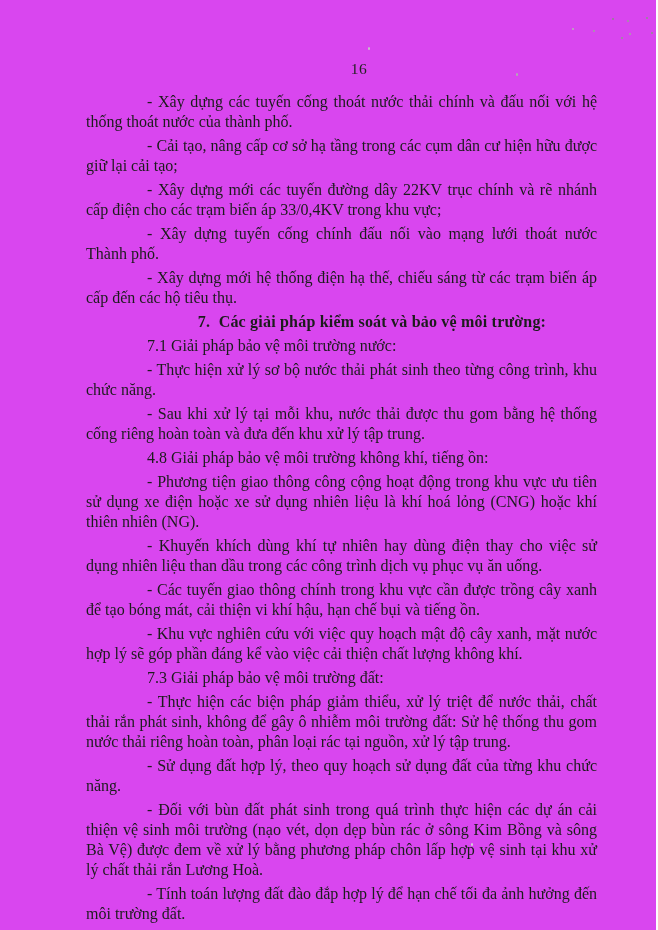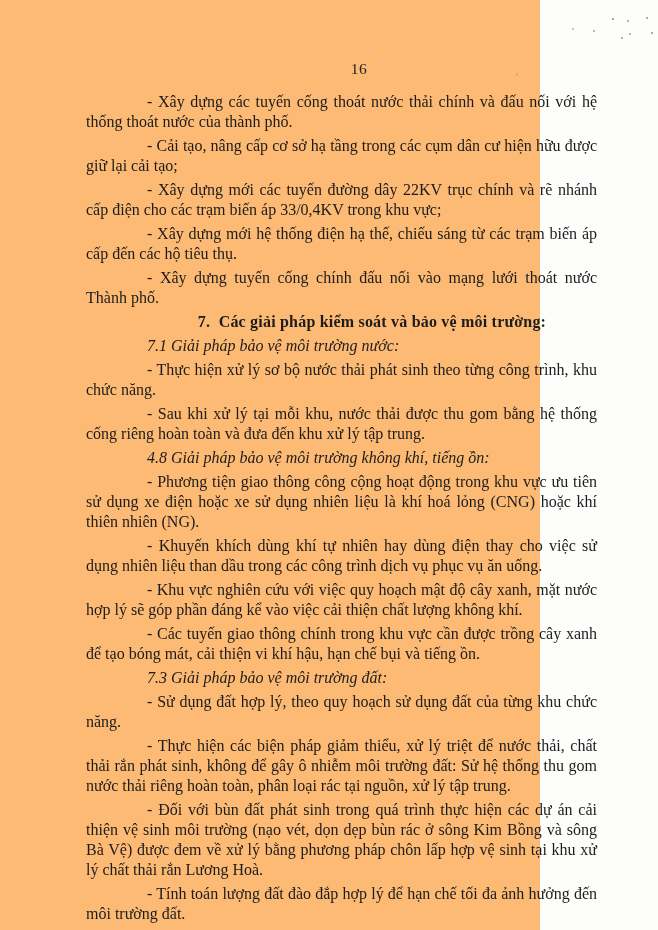--- a/index.html
+++ b/index.html
@@ -8,23 +8,23 @@
   }
   body {
     width: 658px;
     height: 930px;
     overflow: hidden;
     background: #fdfdfc;
     font-family: "Liberation Serif", "DejaVu Serif", serif;
   }
   .sheet {
     position: relative;
-    width: 540px;
+    width: 656px;
     height: 930px;
-    background: #fdba74;
+    background: #d946ef;
     color: #1c1c1c;
   }
   .page-number {
     position: absolute;
     top: 60px;
     left: 82px;
     width: 518px;
     padding-left: 18px;
     text-align: center;
     font-size: 15.5px;
@@ -48,21 +48,20 @@
   .para-body {
     text-align: justify;
   }
   .para-bold {
     font-weight: bold;
     white-space: pre-wrap;
     letter-spacing: 0.2px;
     text-align: center;
   }
   .para-italic {
-    font-style: italic;
   }
   
   .specks {
     position: absolute;
     top: 18px;
     left: 612px;
     width: 2px;
     height: 2px;
     background: #8a8a8a;
     border-radius: 50%;
@@ -93,32 +92,32 @@
 
   <div class="specks"></div>
   <div class="speck-mid"></div>
 
   <div class="page-number">16</div>
 
   <div class="content">
     <p class="para-body">- Xây dựng các tuyến cống thoát nước thải chính và đấu nối với hệ thống thoát nước của thành phố.</p>
     <p class="para-body">- Cải tạo, nâng cấp cơ sở hạ tầng trong các cụm dân cư hiện hữu được giữ lại cải tạo;</p>
     <p class="para-body">- Xây dựng mới các tuyến đường dây 22KV trục chính và rẽ nhánh cấp điện cho các trạm biến áp 33/0,4KV trong khu vực;</p>
+    <p class="para-body">- Xây dựng tuyến cống chính đấu nối vào mạng lưới thoát nước Thành phố.</p>
     <p class="para-body">- Xây dựng mới hệ thống điện hạ thế, chiếu sáng từ các trạm biến áp cấp đến các hộ tiêu thụ.</p>
-    <p class="para-body">- Xây dựng tuyến cống chính đấu nối vào mạng lưới thoát nước Thành phố.</p>
     <p class="para-bold">7.  Các giải pháp kiểm soát và bảo vệ môi trường:</p>
     <p class="para-italic">7.1 Giải pháp bảo vệ môi trường nước:</p>
     <p class="para-body">- Thực hiện xử lý sơ bộ nước thải phát sinh theo từng công trình, khu chức năng.</p>
     <p class="para-body">- Sau khi xử lý tại mỗi khu, nước thải được thu gom bằng hệ thống cống riêng hoàn toàn và đưa đến khu xử lý tập trung.</p>
     <p class="para-italic">4.8 Giải pháp bảo vệ môi trường không khí, tiếng ồn:</p>
     <p class="para-body">- Phương tiện giao thông công cộng hoạt động trong khu vực ưu tiên sử dụng xe điện hoặc xe sử dụng nhiên liệu là khí hoá lỏng (CNG) hoặc khí thiên nhiên (NG).</p>
     <p class="para-body">- Khuyến khích dùng khí tự nhiên hay dùng điện thay cho việc sử dụng nhiên liệu than dầu trong các công trình dịch vụ phục vụ ăn uống.</p>
+    <p class="para-body">- Các tuyến giao thông chính trong khu vực cần được trồng cây xanh để tạo bóng mát, cải thiện vi khí hậu, hạn chế bụi và tiếng ồn.</p>
     <p class="para-body">- Khu vực nghiên cứu với việc quy hoạch mật độ cây xanh, mặt nước hợp lý sẽ góp phần đáng kể vào việc cải thiện chất lượng không khí.</p>
-    <p class="para-body">- Các tuyến giao thông chính trong khu vực cần được trồng cây xanh để tạo bóng mát, cải thiện vi khí hậu, hạn chế bụi và tiếng ồn.</p>
     <p class="para-italic">7.3 Giải pháp bảo vệ môi trường đất:</p>
+    <p class="para-body">- Thực hiện các biện pháp giảm thiểu, xử lý triệt để nước thải, chất thải rắn phát sinh, không để gây ô nhiễm môi trường đất: Sử hệ thống thu gom nước thải riêng hoàn toàn, phân loại rác tại nguồn, xử lý tập trung.</p>
     <p class="para-body">- Sử dụng đất hợp lý, theo quy hoạch sử dụng đất của từng khu chức năng.</p>
-    <p class="para-body">- Thực hiện các biện pháp giảm thiểu, xử lý triệt để nước thải, chất thải rắn phát sinh, không để gây ô nhiễm môi trường đất: Sử hệ thống thu gom nước thải riêng hoàn toàn, phân loại rác tại nguồn, xử lý tập trung.</p>
     <p class="para-body">- Đối với bùn đất phát sinh trong quá trình thực hiện các dự án cải thiện vệ sinh môi trường (nạo vét, dọn dẹp bùn rác ở sông Kim Bồng và sông Bà Vệ) được đem về xử lý bằng phương pháp chôn lấp hợp vệ sinh tại khu xử lý chất thải rắn Lương Hoà.</p>
     <p class="para-body">- Tính toán lượng đất đào đắp hợp lý để hạn chế tối đa ảnh hưởng đến môi trường đất.</p>
     <p class="para-italic">4.1 Giải pháp bảo vệ môi trường do chất thải rắn gây ra:</p>
   </div>
 
 </div>
 
 </body></html>

